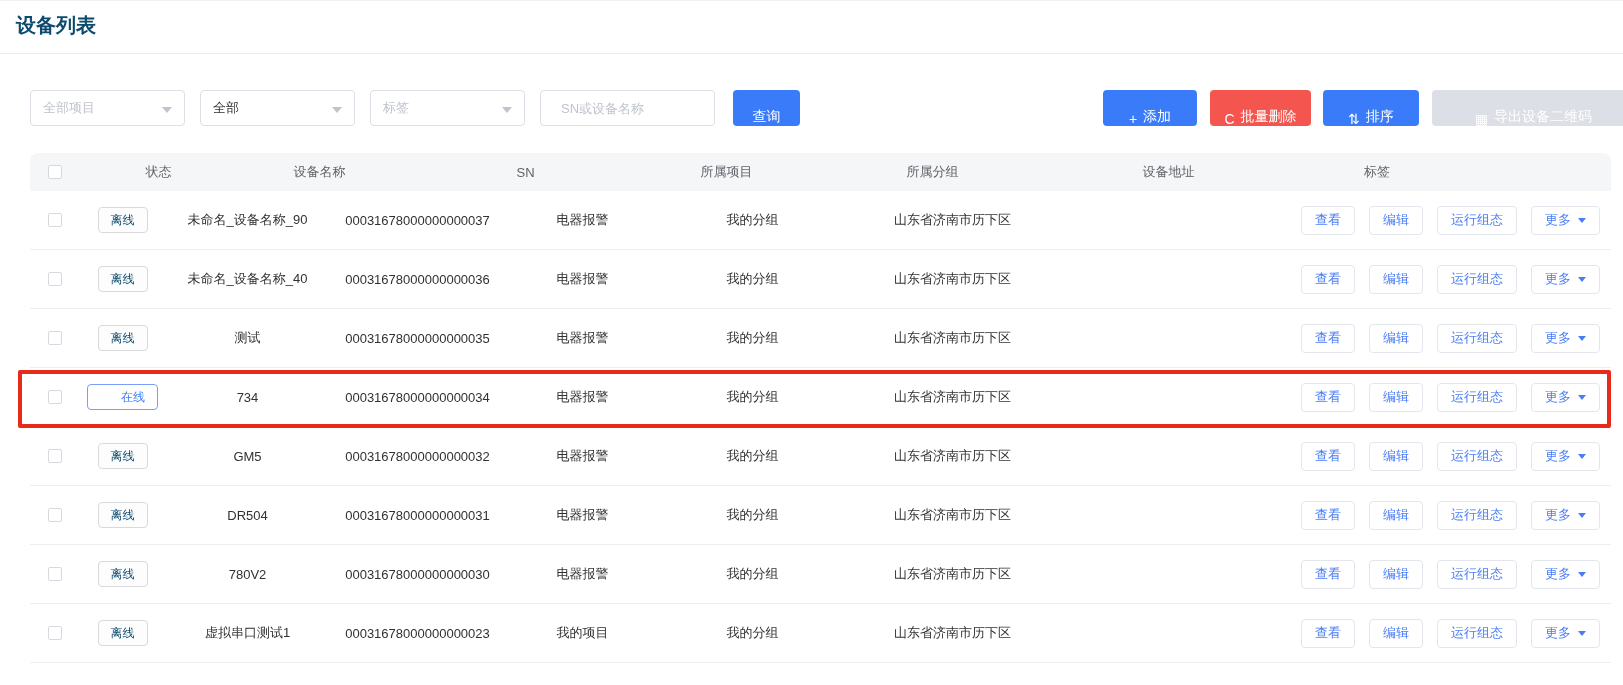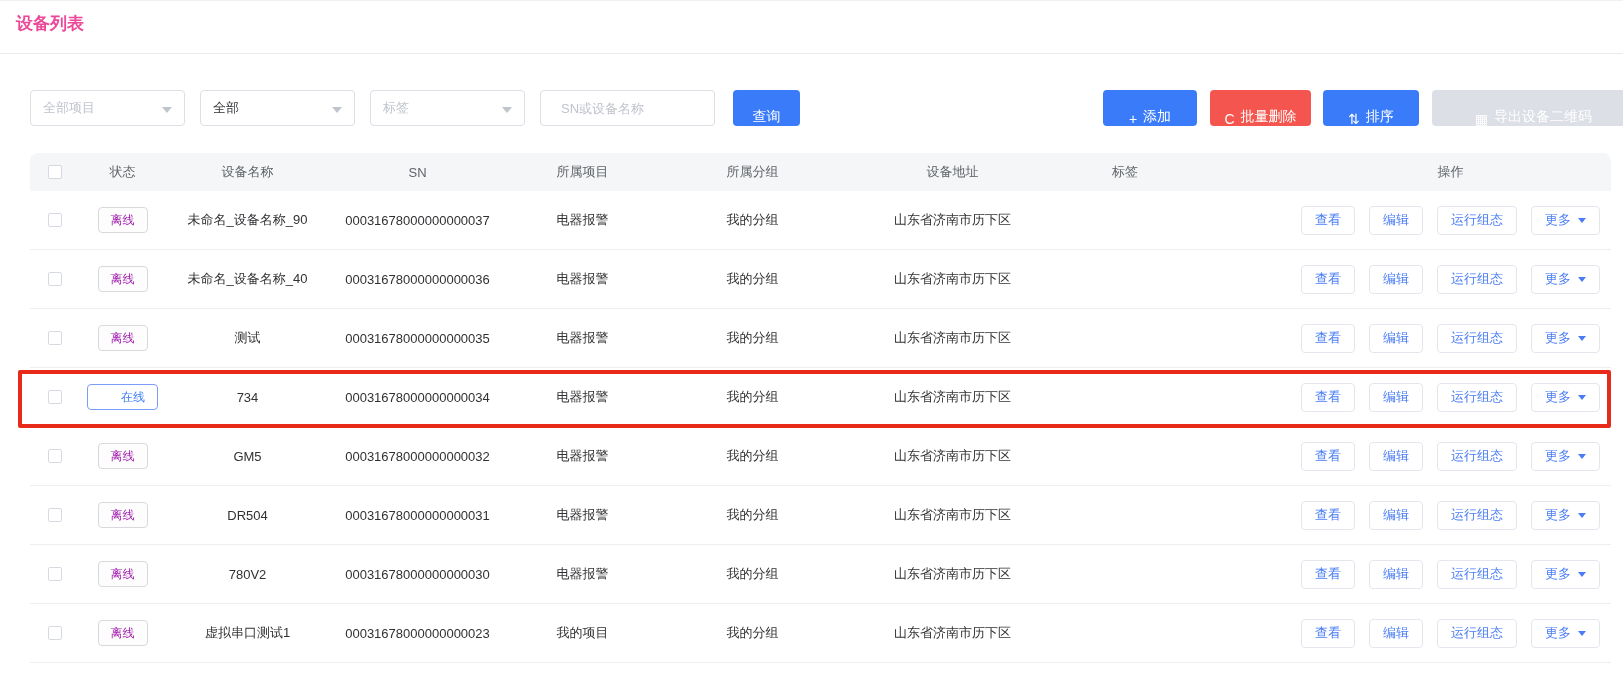--- a/index.html
+++ b/index.html
@@ -13,23 +13,23 @@
     width: 1623px;
     height: 685px;
     background: #fff;
     overflow: hidden;
     border-top: 1px solid #f0f1f3;
   }
   .page-title {
     position: absolute;
     left: 16px;
     top: 11px;
-    font-size: 17px;
+    font-size: 20px;
     font-weight: bold;
-    color: #ec4899;
+    color: #0c4a6e;
   }
   .title-divider {
     position: absolute;
     top: 52px; left: 0; right: 0;
     height: 1px;
     background: #eaebee;
   }
 
   
   .toolbar {
@@ -103,20 +103,21 @@
     top: 152px; left: 30px;
     width: 1581px;
   }
   .t-row { display: flex; align-items: center; }
   .t-head {
     height: 38px;
     background: #f5f6f8;
     border-radius: 8px 8px 0 0;
     color: #5f6368;
     font-size: 13px;
+    gap: 36px;
   }
   .t-body-row {
     height: 59px;
     border-bottom: 1px solid #eceef1;
     background: #fff;
     font-size: 13px;
   }
   .cell { text-align: center; overflow: hidden; white-space: nowrap; }
   .c-chk    { flex: 0 0 50px; display: flex; justify-content: center; }
   .c-status { flex: 0 0 85px; }
@@ -137,21 +138,21 @@
     cursor: pointer;
   }
   .badge {
     display: inline-block;
     min-width: 48px;
     padding: 5px 12px;
     border-radius: 4px;
     font-size: 12px;
     line-height: 1.2;
   }
-  .badge.offline { border: 1px solid #d9d9dd; color: #a21caf; background: #fdfdfd; }
+  .badge.offline { border: 1px solid #d9d9dd; color: #0c4a6e; background: #fdfdfd; }
   .badge.online  { border: 1px solid #7a9ef8; color: #3a7bfa; background: #fff; padding-left: 33px; }
 
   .action-btn {
     height: 29px;
     background: #fff;
     border: 1px solid #e3e6ec;
     border-radius: 4px;
     color: #4a7df5;
     font-size: 13px;
     padding: 0 13px;
@@ -235,21 +236,20 @@
       <div class="cell c-chk">
         <span class="checkbox"></span>
       </div>
       <div class="cell c-status">状态</div>
       <div class="cell c-name">设备名称</div>
       <div class="cell c-sn">SN</div>
       <div class="cell c-proj">所属项目</div>
       <div class="cell c-group">所属分组</div>
       <div class="cell c-addr">设备地址</div>
       <div class="cell c-tags">标签</div>
-      <div class="cell c-act" style="display:block; text-align:center;">操作</div>
     </div>
     <div id="table-body">
         <div class="t-row t-body-row">
           <div class="cell c-chk">
             <span class="checkbox"></span>
           </div>
           <div class="cell c-status"><span class="badge offline">离线</span></div>
           <div class="cell c-name">未命名_设备名称_90</div>
           <div class="cell c-sn">00031678000000000037</div>
           <div class="cell c-proj">电器报警</div>

